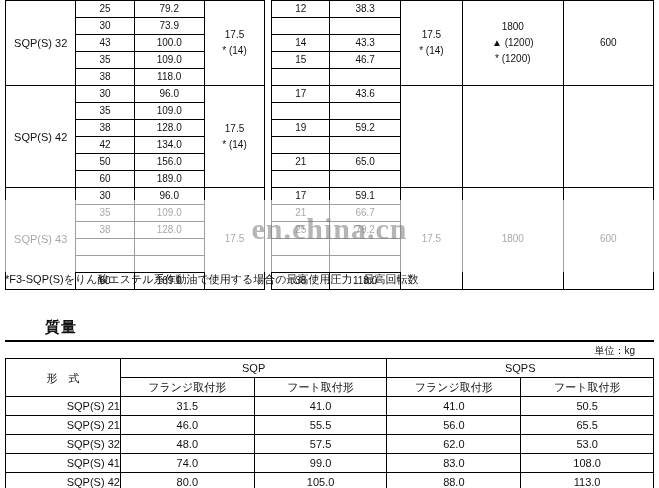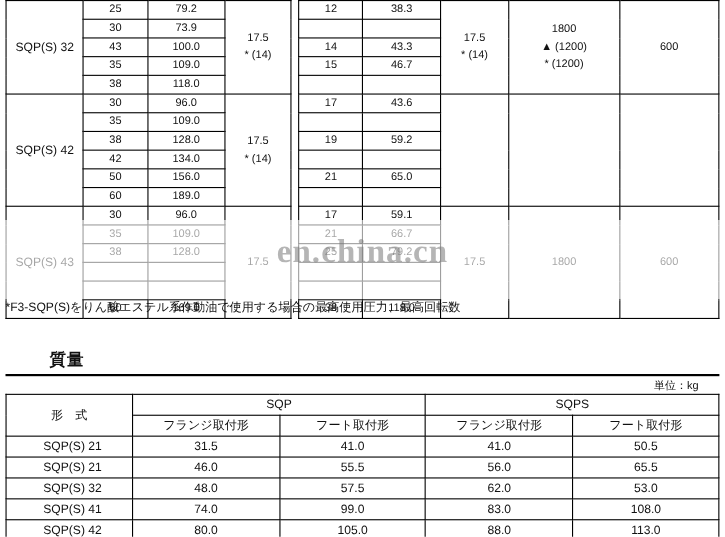--- a/index.html
+++ b/index.html
@@ -62,21 +62,21 @@
   }
   .mass td{
     border:1px solid #000;
     text-align:center;
     font-size:11px;
     height:18px;
     line-height:18px;
     padding:0;
     background:#fff;
   }
-  .mass td.left{text-align:center;padding-left:6px;}
+  .mass td.left{text-align:right;padding-left:6px;}
   .mass .hdr td{font-size:11px;}
 
   
   .wm{
     position:absolute;
     left:0;top:200px;width:659px;height:72px;
     background:rgba(255,255,255,0.62);
     pointer-events:none;
   }
   .wm-text{

